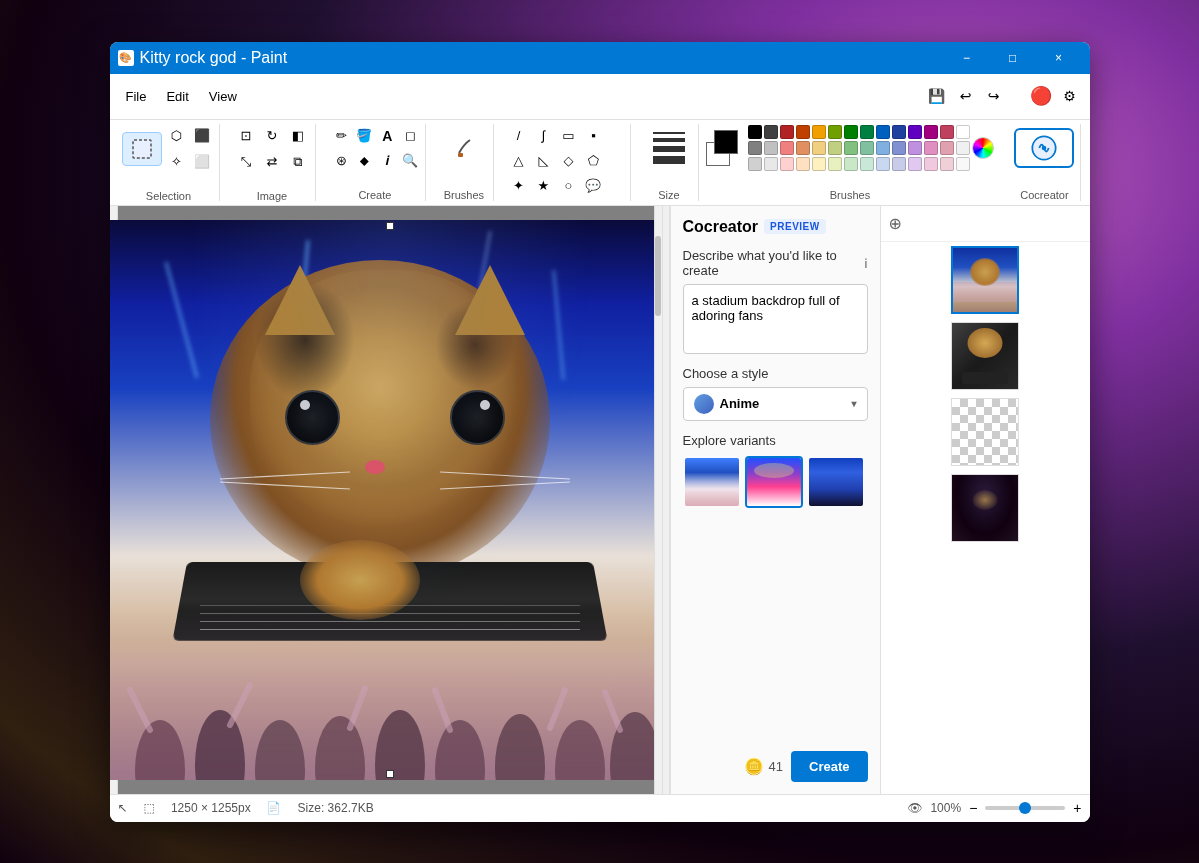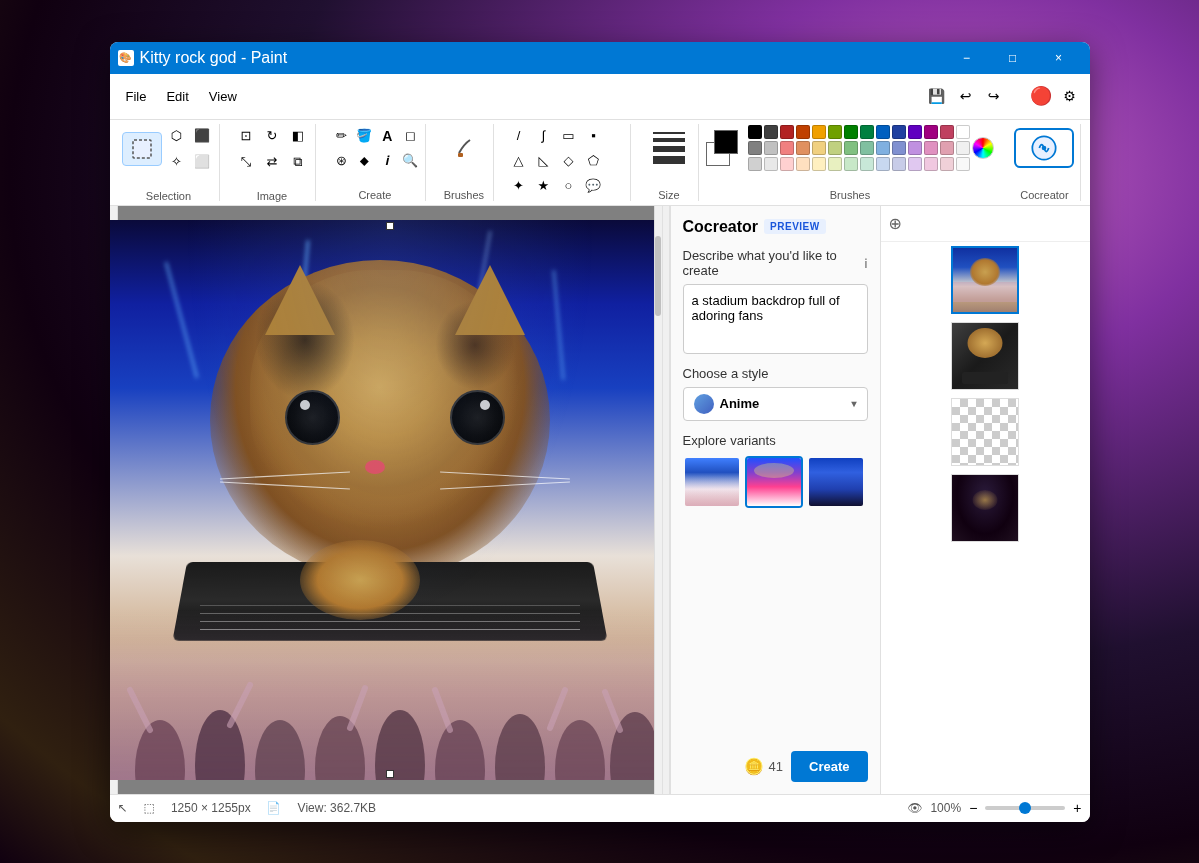--- a/index.html
+++ b/index.html
@@ -851,21 +851,21 @@
         </div>
       </div>
     </div>
   </div>
 
   <div class="status-bar">
     <span>↖</span>
     <span>⬚</span>
     <span>1250 × 1255px</span>
     <span>📄</span>
-    <span>View: 362.7KB</span>
+    <span>Size: 362.7KB</span>
 
     <div class="status-bar-right">
       <span>👁</span>
       <span>100%</span>
       <button style="background:none;border:none;cursor:pointer;font-size:14px">−</button>
       <div class="zoom-slider">
         <div class="zoom-thumb"></div>
       </div>
       <button style="background:none;border:none;cursor:pointer;font-size:14px">+</button>
     </div>

